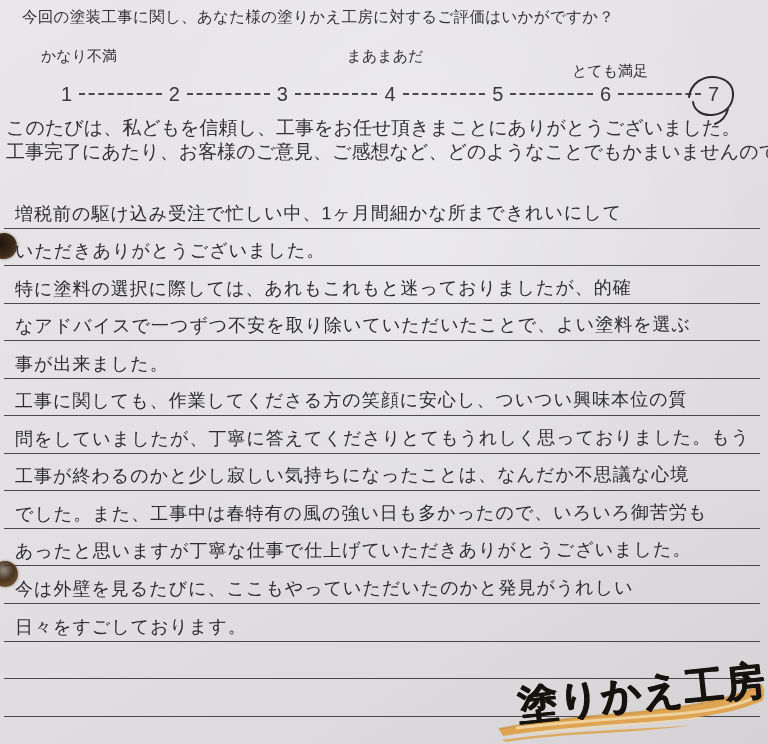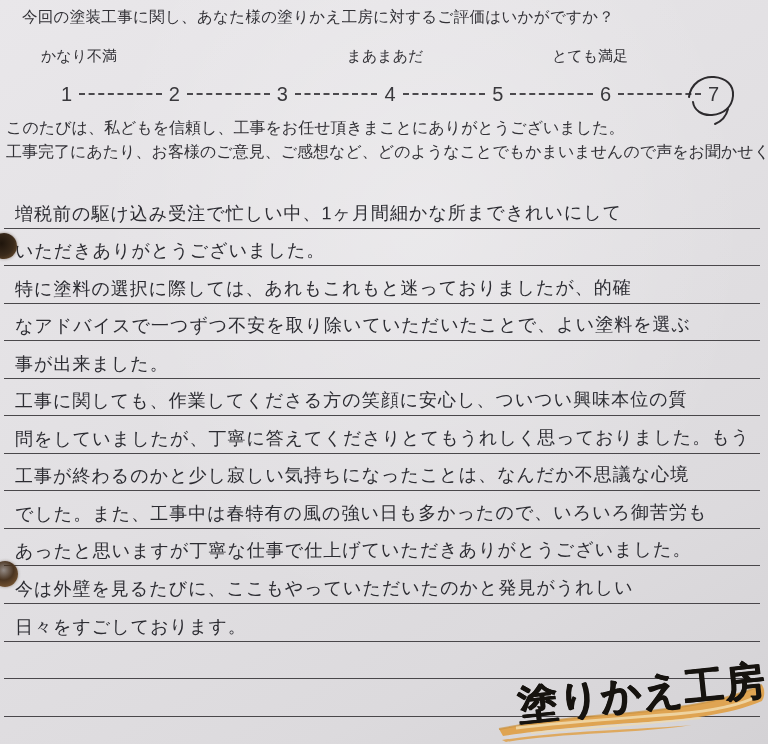--- a/index.html
+++ b/index.html
@@ -18,35 +18,35 @@
       radial-gradient(ellipse at 55% 30%, rgba(255,255,255,0.28) 0%, rgba(255,255,255,0) 55%),
       linear-gradient(150deg, #e9e7ea 0%, var(--paper) 45%, #dcdadd 78%, #d4d2d5 100%);
   }
   .question{
     position:absolute;left:22px;top:7px;right:10px;
     font-size:15.5px;color:var(--print-ink);letter-spacing:0.3px;white-space:nowrap;
   }
   .scale-labels{position:absolute;left:0;top:47px;width:676px;height:20px;font-size:15px;color:var(--print-ink);}
   .lab-low{position:absolute;left:41px;}
   .lab-mid{position:absolute;left:385px;transform:translateX(-50%);}
-  .lab-high{position:absolute;right:48px;}
+  .lab-high{position:absolute;right:28px;margin-top:15px;}
   .scale-row{
     position:absolute;left:58px;right:46px;top:76px;height:36px;
     display:flex;align-items:center;
   }
   .scale-row .num{
     position:relative;font-size:20px;color:#39383c;padding:0 3px;line-height:24px;
   }
   .scale-row .dash{
     flex:1;height:0;border-top:2px dashed #4b494d;margin:0 4px;
   }
   .circ{position:absolute;left:-15px;top:-8px;overflow:visible;pointer-events:none;}
   .intro{
     position:absolute;left:6px;top:116px;right:2px;
-    font-size:16px;line-height:23.5px;color:var(--print-ink);white-space:nowrap;
+    font-size:19px;line-height:23.5px;color:var(--print-ink);white-space:nowrap;
   }
   .rule{
     position:absolute;left:4px;right:8px;height:0;
     border-top:1.8px solid var(--rule);opacity:0.88;
   }
   .hline{
     position:absolute;left:15px;right:4px;height:30px;line-height:30px;
     font-size:18px;letter-spacing:1px;color:var(--ink);white-space:nowrap;
     transform:rotate(-0.15deg);
   }

